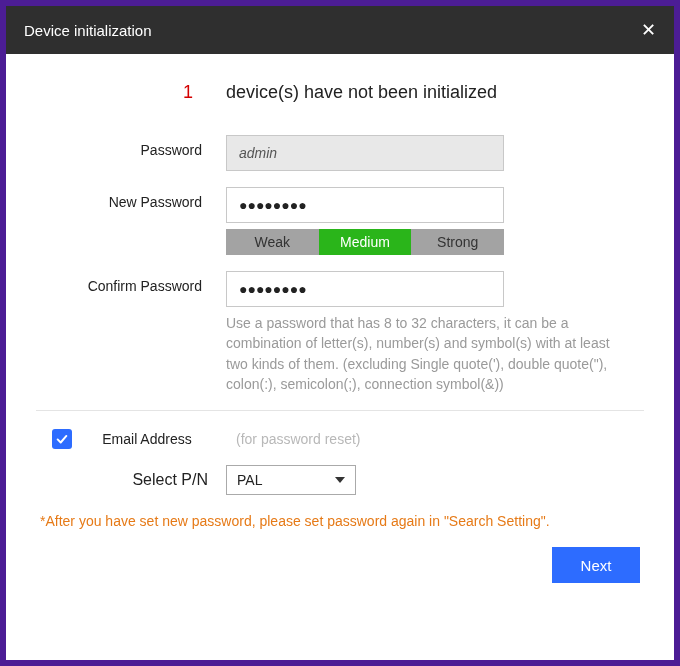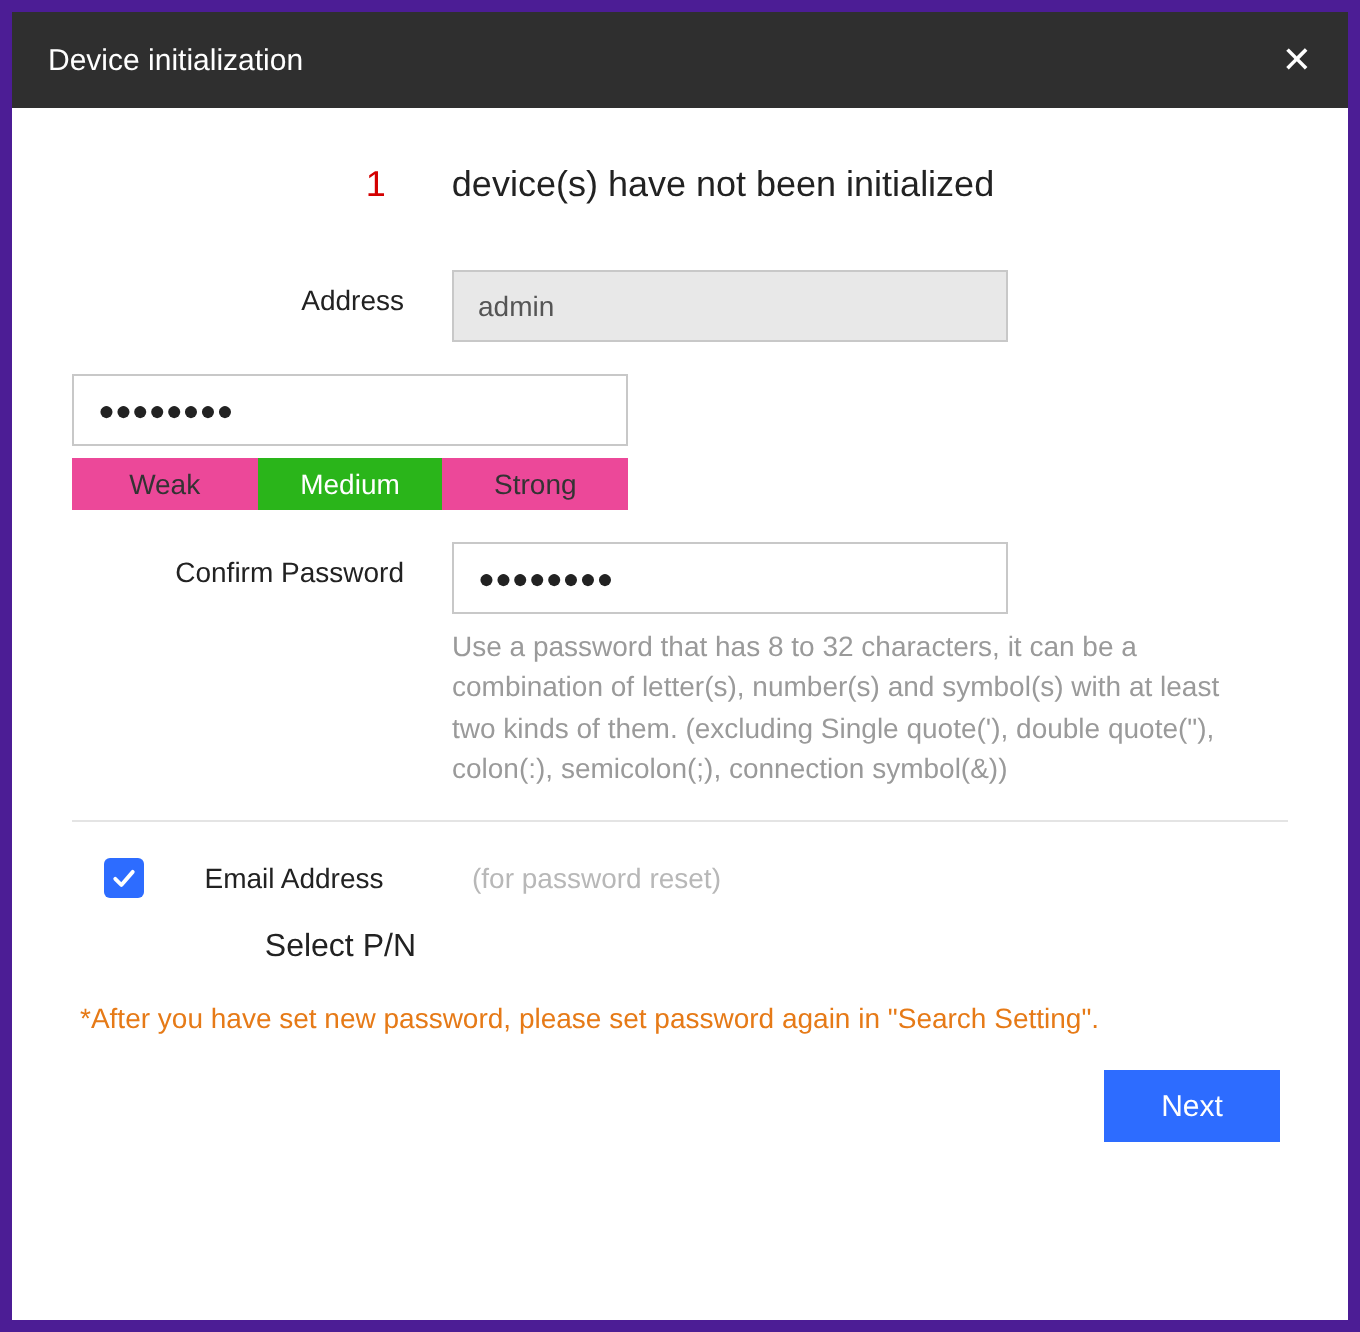--- a/index.html
+++ b/index.html
@@ -8,23 +8,23 @@
   .header { background: #2f2f2f; color: #fff; height: 48px; display: flex; align-items: center; justify-content: space-between; padding: 0 18px; font-size: 15px; }
   .header .title { font-weight: 400; }
   .close-icon { cursor: pointer; font-size: 18px; }
   .content { padding: 28px 30px 20px 30px; }
   .banner { text-align: center; font-size: 18px; margin-bottom: 32px; }
   .banner .count { color: #d40000; margin-right: 28px; }
   .row { display: flex; align-items: flex-start; margin-bottom: 16px; }
   .row-label { width: 190px; text-align: right; padding-right: 24px; padding-top: 7px; font-size: 14px; color: #222; }
   .row-field { flex: 1; }
   .input-text { width: 278px; height: 36px; border: 1px solid #c8c8c8; padding: 0 12px; font-size: 14px; color: #222; }
-  .input-text.readonly { background: #e8e8e8; color: #555; }
+  .input-text.readonly { background: #e8e8e8; color: #555; font-style: italic; }
   .strength { display: flex; margin-top: 6px; width: 278px; }
-  .strength-cell { flex: 1; text-align: center; height: 26px; line-height: 26px; font-size: 14px; background: #ec4899; color: #333; }
+  .strength-cell { flex: 1; text-align: center; height: 26px; line-height: 26px; font-size: 14px; background: #a3a3a3; color: #333; }
   .strength-cell.active { background: #2ab51a; color: #fff; }
   .hint { color: #9a9a9a; font-size: 14px; line-height: 1.45; margin-top: 6px; max-width: 400px; }
   .divider { border: none; border-top: 1px solid #e4e4e4; margin: 10px 0 18px 0; }
   .email-row { display: flex; align-items: center; margin-bottom: 16px; }
   .checkbox-wrap { width: 48px; display: flex; justify-content: flex-end; padding-right: 12px; }
   .checkbox { width: 20px; height: 20px; background: #2d6cff; border-radius: 3px; display: flex; align-items: center; justify-content: center; cursor: pointer; }
   .checkbox svg { width: 14px; height: 14px; }
   .email-label { width: 142px; text-align: center; padding-right: 18px; padding-left: 2px; font-size: 14px; }
   .email-input { width: 258px; height: 34px; border: 1px solid #c8c8c8; padding: 0 10px; font-size: 14px; }
   .reset-hint { color: #b8b8b8; margin-left: 10px; font-size: 14px; }
@@ -48,27 +48,28 @@
   </div>
 
   <div class="content">
 
     <div class="banner">
       <span class="count">1</span>
       <span>device(s) have not been initialized</span>
     </div>
 
     <div class="row">
-      <div class="row-label">Address</div>
+      <div class="row-label">Password</div>
       <div class="row-field">
         <input class="input-text readonly" readonly="" value="admin" style="">
       </div>
     </div>
 
     <div class="row">
+      <div class="row-label">New Password</div>
       <div class="row-field">
         <input class="input-text" type="text" value="●●●●●●●●" style="">
         <div class="strength">
           <div class="strength-cell">Weak</div>
           <div class="strength-cell active">Medium</div>
           <div class="strength-cell">Strong</div>
         </div>
       </div>
     </div>
 
@@ -90,20 +91,24 @@
             </svg>
         </div>
       </div>
       <div class="email-label">Email Address</div>
       <span class="reset-hint">(for password reset)</span>
     </div>
 
     <div class="select-row">
       <div class="spacer"></div>
       <div class="select-label">Select P/N</div>
+      <div class="select-box">
+        <span>PAL</span>
+        <span class="caret"></span>
+      </div>
     </div>
 
     <div class="warning">*After you have set new password, please set password again in "Search Setting".</div>
 
     <div class="footer">
       <button class="btn-next">Next</button>
     </div>
 
   </div>
 

